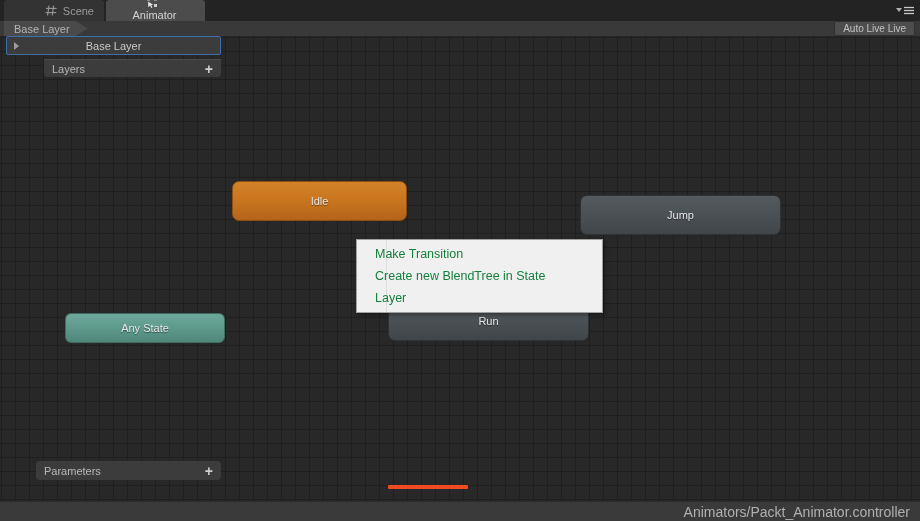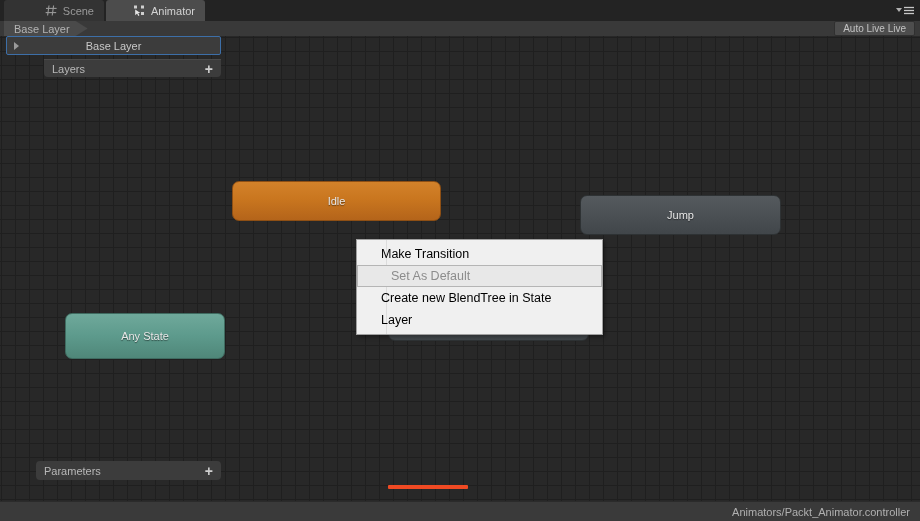--- a/index.html
+++ b/index.html
@@ -37,21 +37,21 @@
   }
   .tab.inactive {
     left: 4px; width: 100px;
     background: #333333;
     border-top-left-radius: 3px; border-top-right-radius: 3px;
   }
   .tab.active {
     left: 106px; width: 99px;
     background: #4c4c4c;
     color: #d2d2d2;
-    border-top-left-radius: 3px; border-top-right-radius: 3px;
+    border-top-left-radius: 3px; border-top-right-radius: 3px; flex-direction: column;
   }
   .tab-icon { width: 13px; height: 13px; margin-right: 5px; flex: none; }
   .tab-label { white-space: nowrap; }
 
   #menu-burger {
     position: absolute; right: 4px; top: 3px;
     width: 24px; height: 14px;
     display: flex; align-items: center; justify-content: flex-end;
   }
 
@@ -201,23 +201,23 @@
   #context-menu .gutter {
     position: absolute; left: 0; top: 0; bottom: 0;
     width: 29px;
     border-right: 1px solid #dcdcdc;
     pointer-events: none;
   }
   .menu-item {
     position: relative;
     height: 22px;
     display: flex; align-items: center;
-    padding-left: 24px;
+    padding-left: 18px;
     font-size: 12.5px;
-    color: #000000;
+    color: #15803d;
     box-sizing: border-box;
     white-space: nowrap;
     user-select: none;
     z-index: 2;
   }
   .menu-item.highlighted {
     background: #e8e8e8;
     border: 1px solid #b5b5b5;
     color: #8c8c8c;
     padding-left: 33px;
@@ -235,21 +235,21 @@
   #statusbar {
     position: absolute; left: 0; bottom: 0;
     width: 920px; height: 20px;
     background: #3a3a3a;
     border-top: 1px solid #2b2b2b;
     display: flex; align-items: center; justify-content: flex-end;
     padding-right: 10px;
     box-sizing: border-box;
   }
   #status-text {
-    font-size: 11px; color: #b0b0b0; user-select: none; text-align: center;
+    font-size: 14px; color: #b0b0b0; user-select: none; text-align: center;
   }
 </style>
 </head>
 <body>
 
 <div id="app">
 
   <div id="tabstrip">
 
     <div class="tab inactive">
@@ -294,33 +294,33 @@
     <div id="breadcrumb">
       <span>Base Layer</span>
     </div>
     <div id="auto-live-link">
       <span>Auto Live Live</span>
     </div>
   </div>
 
   <div id="graph">
 
-    <div class="node default-state" style="left:232px; top:145px; width:209px; height:40px;">
+    <div class="node default-state" style="left:232px; top:145px; width:175px; height:40px;">
       <span>Idle</span>
     </div>
 
     <div class="node normal-state" style="left:580px; top:159px; width:201px; height:40px;">
       <span>Jump</span>
     </div>
 
     <div class="node normal-state" style="left:388px; top:265px; width:201px; height:40px;">
       <span>Run</span>
     </div>
 
-    <div class="node any-state" style="left:65px; top:277px; width:160px; height:46px;">
+    <div class="node any-state" style="left:65px; top:277px; width:160px; height:30px;border-radius:6px;">
       <span>Any State</span>
     </div>
 
     <div id="layers-panel">
       <div id="layer-row">
         <span class="foldout"></span>
         <span class="layer-name">Base Layer</span>
       </div>
       <div id="layers-header">
         <span class="hdr-label">Layers</span>
@@ -334,23 +334,20 @@
         <span class="plus-btn">+</span>
       </div>
     </div>
 
     <div id="context-menu">
       <div class="gutter"></div>
 
       <div class="menu-item">
         <span>Make Transition</span>
       </div>
-      <div class="menu-item highlighted">
-        <span>Set As Default</span>
-      </div>
       <div class="menu-item">
         <span>Create new BlendTree in State</span>
       </div>
       <div class="menu-item">
         <span>Layer</span>
       </div>
 
       <div id="menu-underline" style="background: rgb(240, 74, 35);"></div>
     </div>
   </div>

